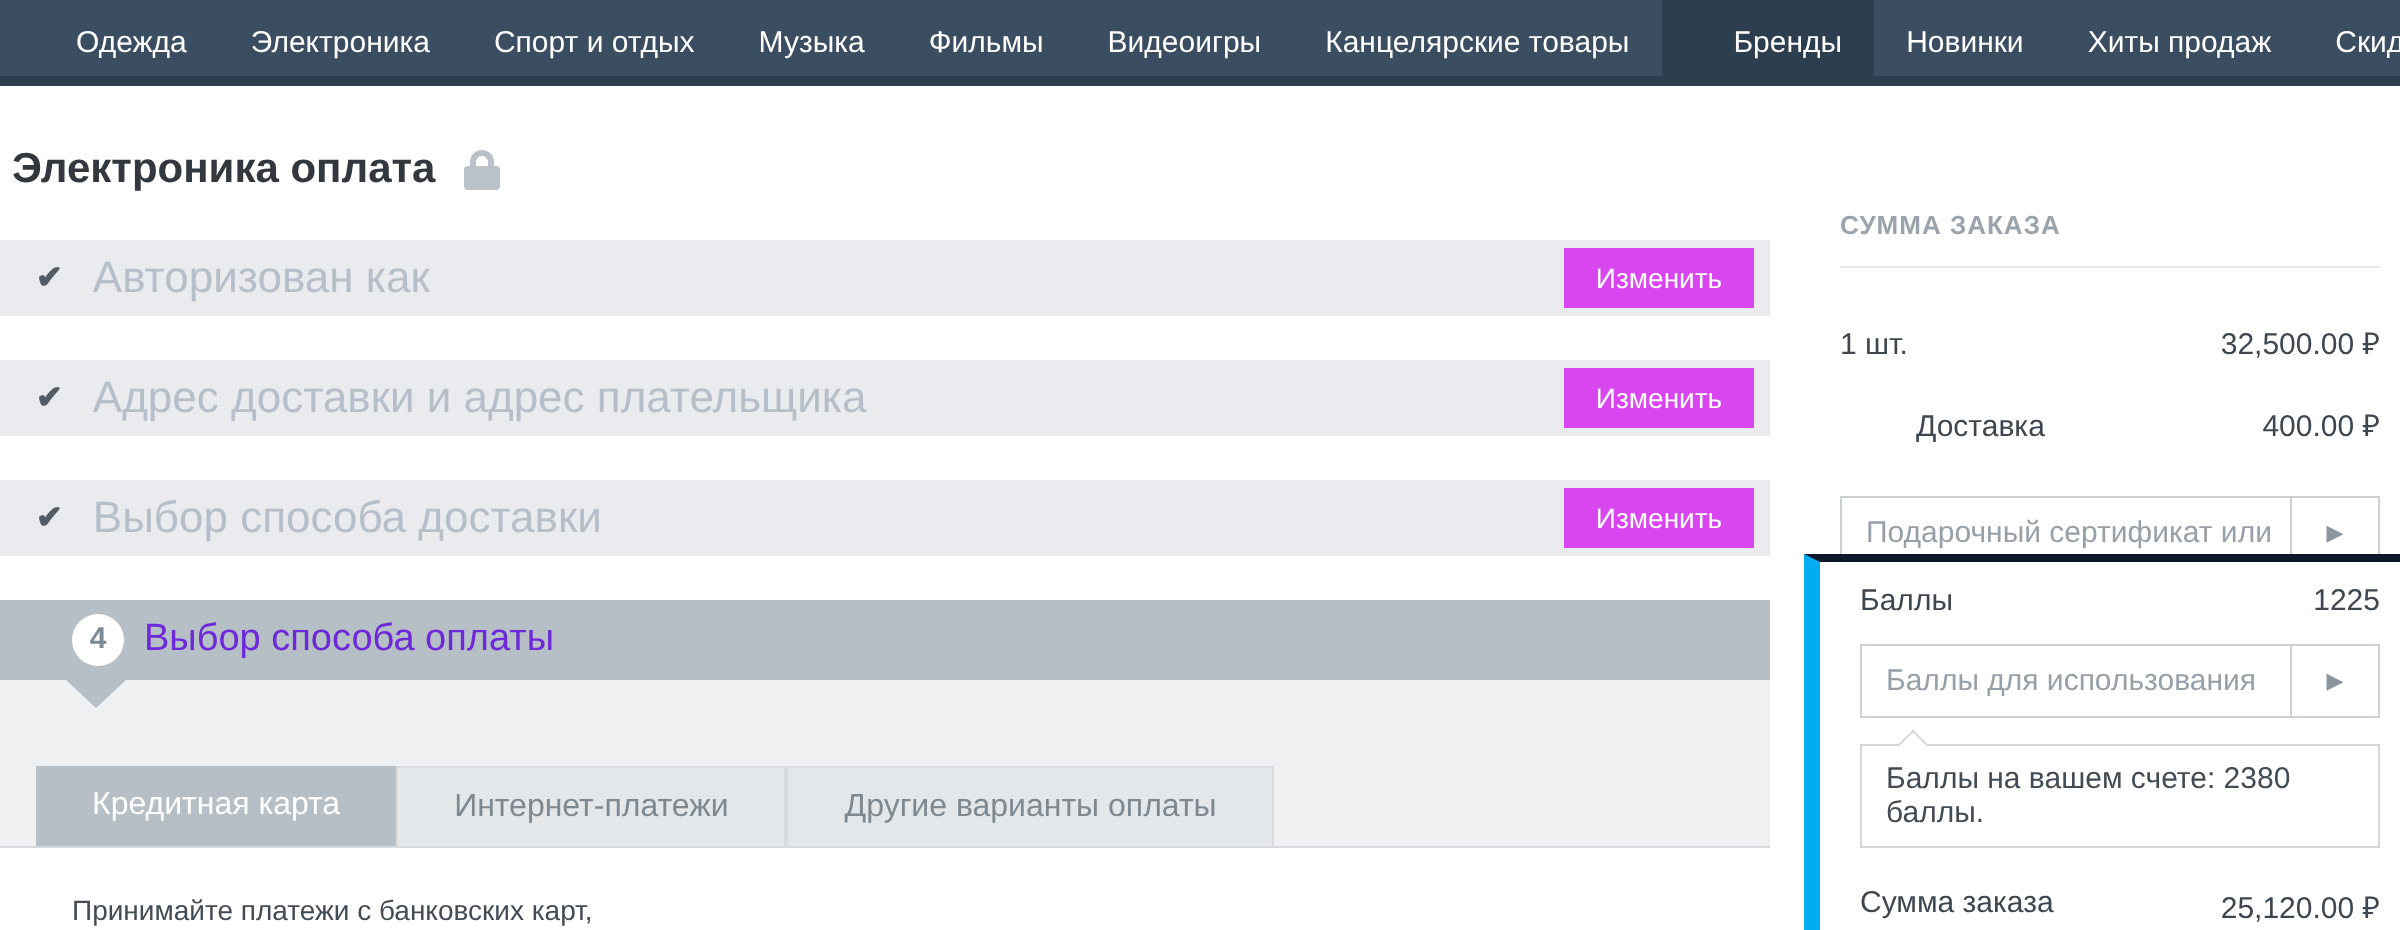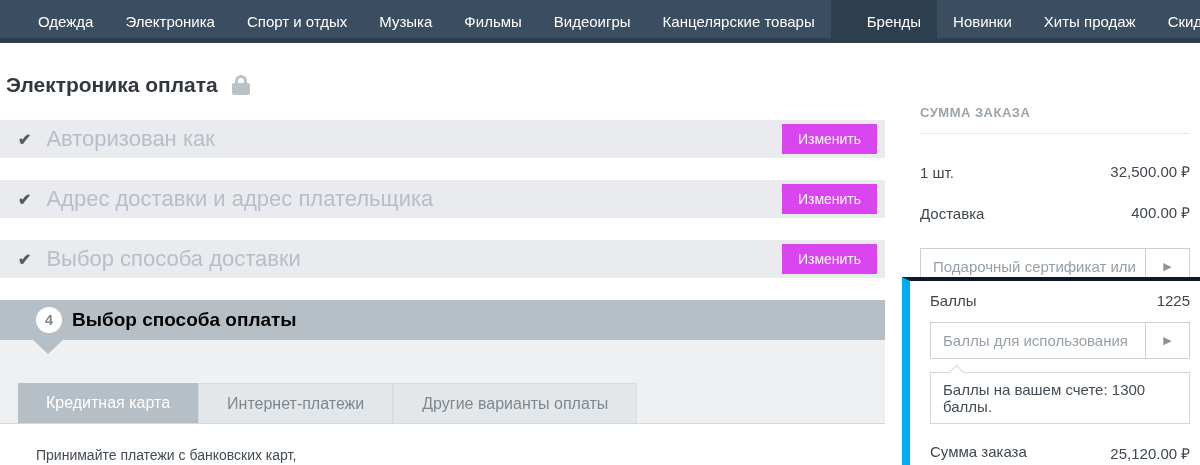--- a/index.html
+++ b/index.html
@@ -32,21 +32,21 @@
   .step-label { margin-left:15px; color:#b6bfc9; font-size:22px; }
   .change-btn { margin-left:auto; width:95px; height:30px; background:#d946ef;
     color:#fff; border:none; font-size:14px; cursor:pointer;
     font-family:"Liberation Sans", sans-serif; }
 
   .step4-header { position:relative; height:40px; background:#b7bfc6;
     display:flex; align-items:center; padding-left:36px; }
   .step-circle { width:26px; height:26px; border-radius:50%; background:#fff;
     color:#7d8993; font-size:15px; font-weight:bold; text-align:center;
     line-height:26px; flex:0 0 auto; }
-  .step4-title { margin-left:10px; color:#000000; font-size:19px; font-weight:bold; }
+  .step4-title { margin-left:10px; color:#6d28d9; font-size:19px; font-weight:normal; }
   .step4-pointer { position:absolute; bottom:-14px; left:33px; width:0; height:0;
     border-left:15px solid transparent; border-right:15px solid transparent;
     border-top:14px solid #b7bfc6; }
 
   .step4-content { background:#eef0f2; padding-top:43px; }
   .tabs { display:flex; padding-left:18px; border-bottom:1px solid #d5d9dc; }
   .tab { height:40px; line-height:40px; padding:0 28px; font-size:16px;
     cursor:pointer; white-space:nowrap; }
   .tab.active { background:#b7bfc6; color:#fff; }
   .tab.inactive { background:#e4e7e9; color:#7e8890; border-left:1px solid #d8dcdf;
@@ -55,21 +55,21 @@
   .tab-panel p { font-size:14px; color:#434c54; }
 
   
   .sidebar { position:absolute; top:43px; left:920px; width:270px; }
   .summary-title { margin-top:62px; font-size:13px; font-weight:bold;
     color:#9ba4ac; letter-spacing:.5px; }
   .divider { border:none; border-top:1px solid #e6e8ea; margin:13px 0 0 0; }
   .sum-row { display:flex; justify-content:space-between; align-items:flex-end;
     font-size:15px; color:#3e474f; }
   .sum-row.r1 { margin-top:27px; }
-  .sum-row.r2 { margin-top:21px; }
+  .sum-row.r2 { margin-top:21px;margin-left:38px; }
 
   .input-wrap { position:relative; height:37px; border:1px solid #ccd1d6;
     background:#fff; }
   .input-wrap input { position:absolute; inset:0; width:100%; height:100%;
     border:none; outline:none; padding:0 50px 0 12px; font-size:15px;
     color:#3e474f; background:transparent;
     font-family:"Liberation Sans", sans-serif; }
   .input-wrap input::placeholder { color:#97a0a8; opacity:1; }
   .input-go { position:absolute; top:0; right:0; width:44px; height:100%;
     border:none; border-left:1px solid #ccd1d6; background:#fff; cursor:pointer;
@@ -174,18 +174,18 @@
 
 <div class="points-box">
   <div class="points-row">
     <span>Баллы</span>
     <span>1225</span>
   </div>
   <div class="input-wrap points-input">
     <input type="text" placeholder="Баллы для использования" style="">
     <button class="input-go">▶</button>
   </div>
-  <div class="tooltip">Баллы на вашем счете: 1300 баллы.</div>
+  <div class="tooltip">Баллы на вашем счете: 2380 баллы.</div>
   <div class="total-row">
     <span>Сумма заказа</span>
     <span>25,120.00 ₽</span>
   </div>
 </div>
 
 </body></html>

